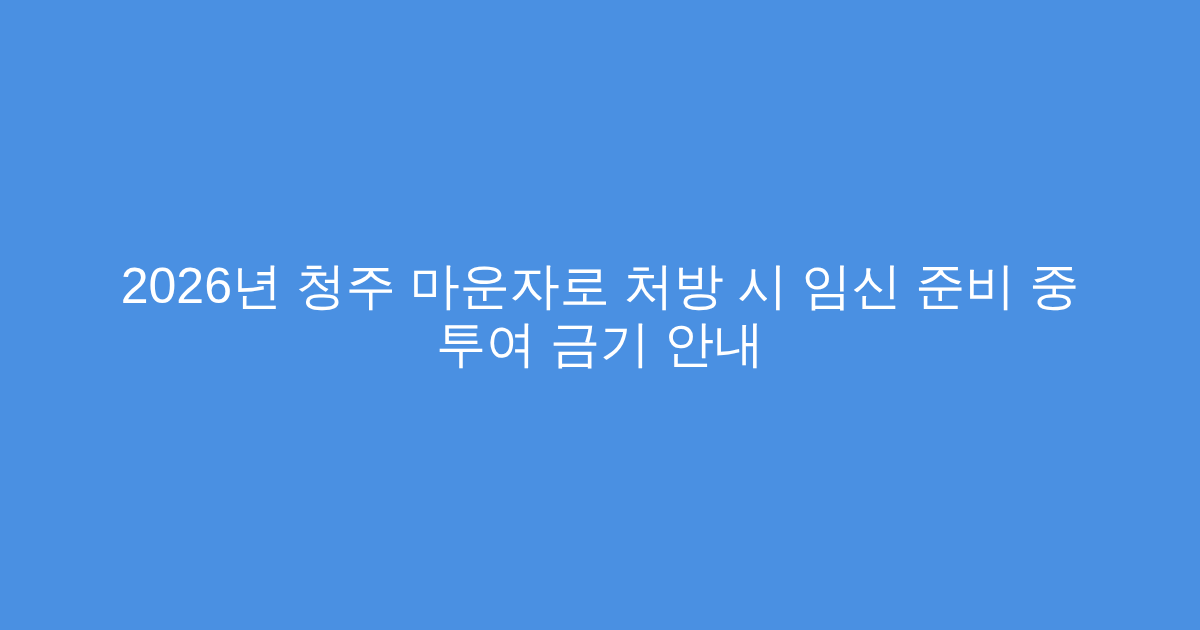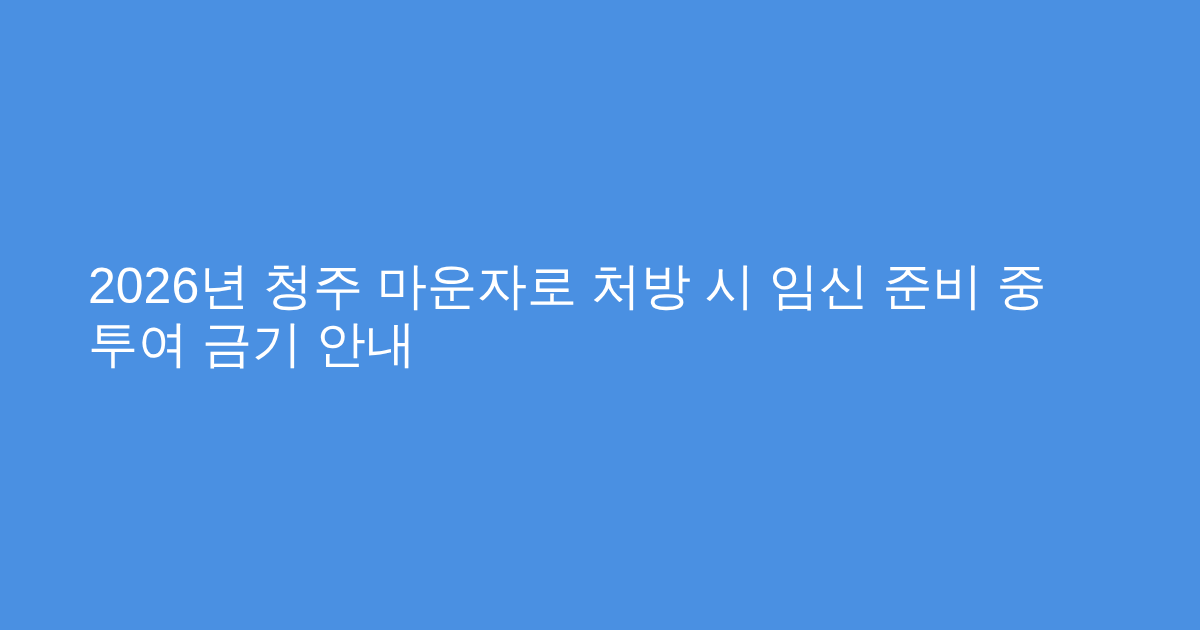--- a/index.html
+++ b/index.html
@@ -25,20 +25,21 @@
     display: flex;
     align-items: center;
     justify-content: center;
     padding: 0 80px;
   }
 
   
   .headline-wrap {
     width: 1024px;
     max-width: 100%;
+    text-align: center;
   }
 
   .headline {
     margin: 0;
     color: #ffffff;
     font-family: "Liberation Sans", "DejaVu Sans", sans-serif;
     font-size: 50px;
     font-weight: 400;
     line-height: 58px;
     letter-spacing: 0;

